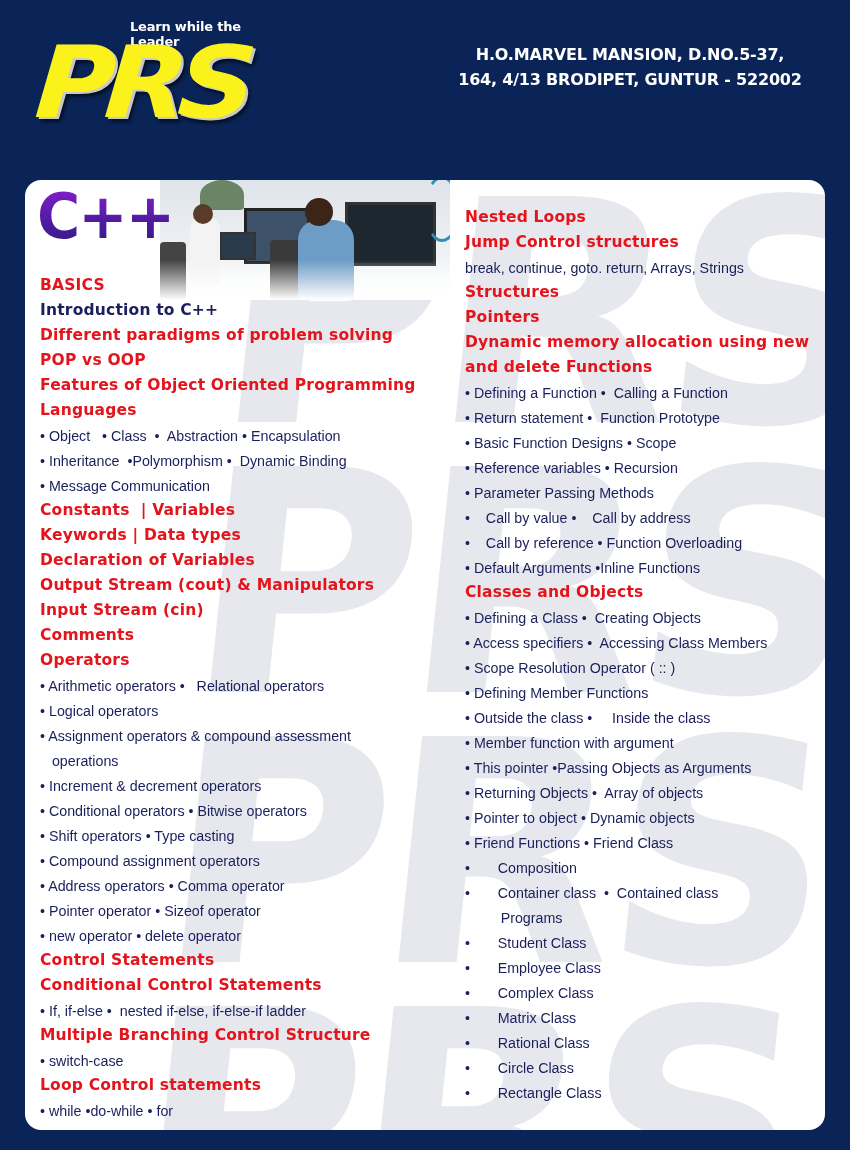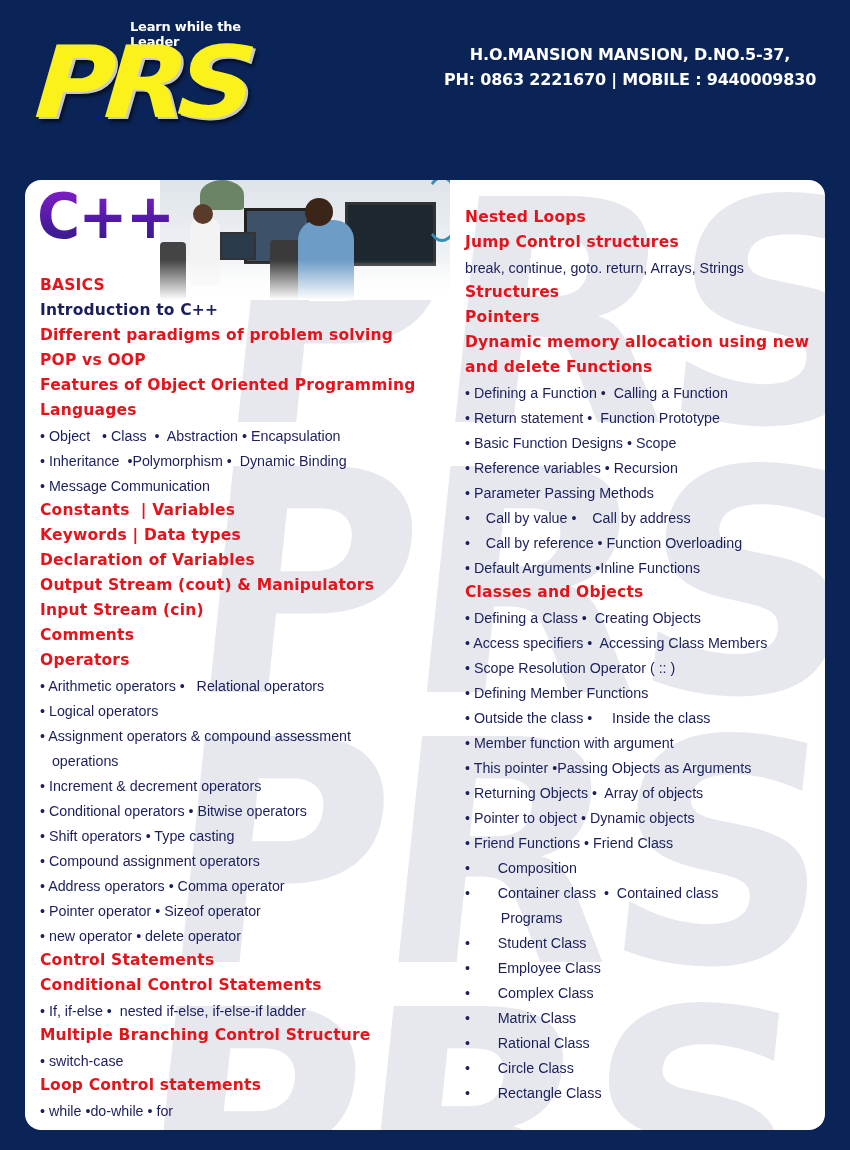--- a/index.html
+++ b/index.html
@@ -101,22 +101,22 @@
   </style>
 </head>
 <body>
 
 <div class="logo-wrap">
   <div class="tagline">Learn while the Leader</div>
   <div class="logo-prs">PRS</div>
 </div>
 
 <div class="contact">
-  <div>H.O.MANSION MANSION, D.NO.5-37,</div>
-  <div>PH: 0863 2221670 | MOBILE : 9440009830</div>
+  <div>H.O.MARVEL MANSION, D.NO.5-37,</div>
+  <div>164, 4/13 BRODIPET, GUNTUR - 522002</div>
 </div>
 
 <div class="card">
   <div class="watermark">
     <div>PRS</div>
     <div>PRS</div>
     <div>PRS</div>
     <div>PRS</div>
   </div>
 

